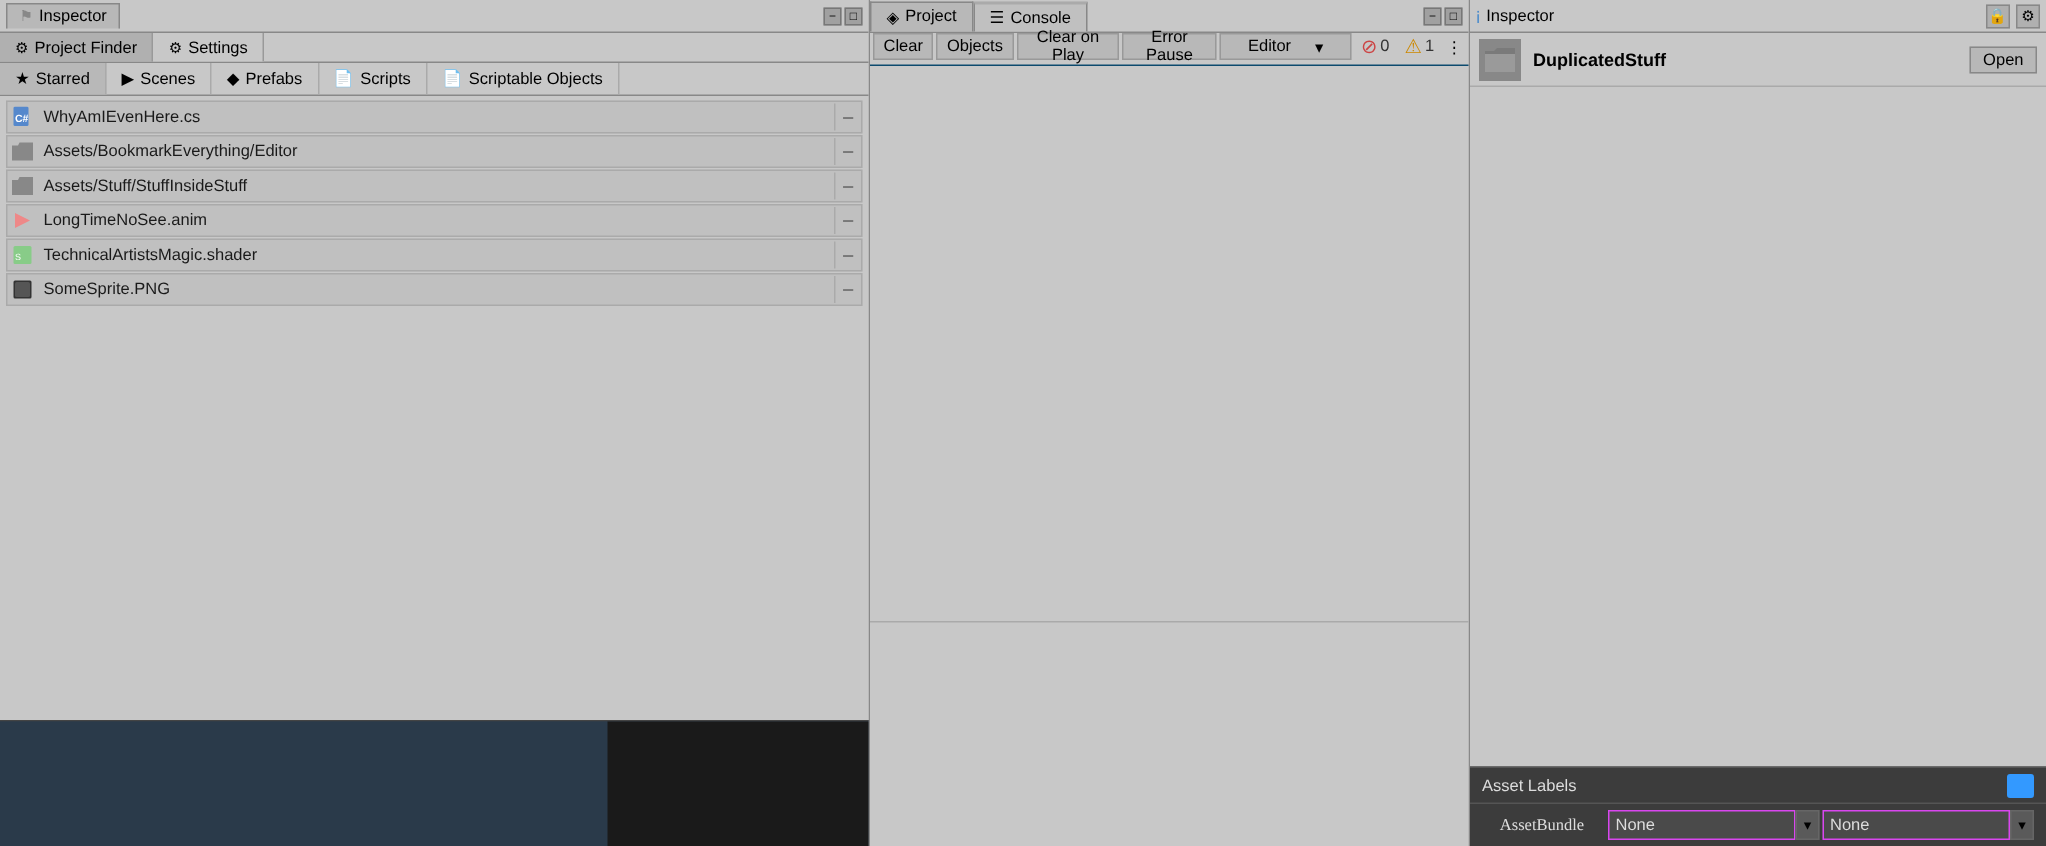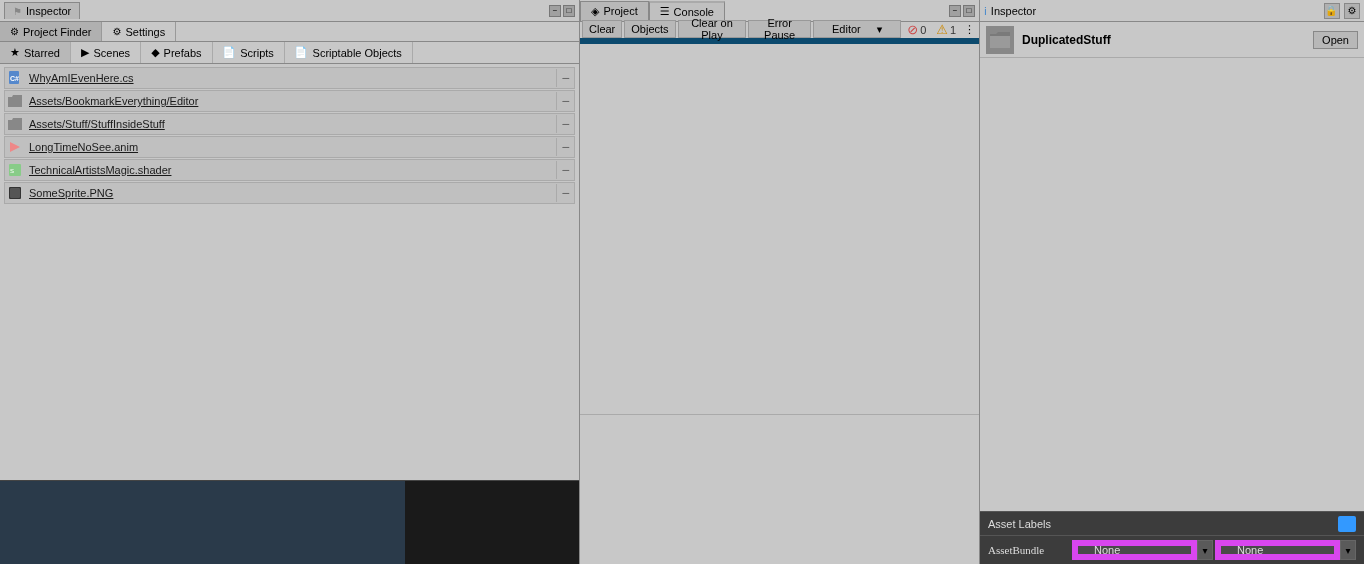--- a/index.html
+++ b/index.html
@@ -143,21 +143,20 @@
     }
 
     .bookmark-item-label {
       flex: 1;
       padding: 0 4px;
       font-size: 11px;
       color: #1a1a1a;
       white-space: nowrap;
       overflow: hidden;
       text-overflow: ellipsis;
-      text-decoration: underline;
     }
 
     .bookmark-item-remove {
       width: 18px;
       height: 18px;
       display: flex;
       align-items: center;
       justify-content: center;
       color: #666;
       font-size: 14px;
@@ -217,23 +216,23 @@
       height: 20px;
     }
 
     .console-tab.inactive {
       background: #b8b8b8;
     }
 
     .console-toolbar {
       display: flex;
       background: #c8c8c8;
-      border-bottom: 6px solid #0c4a6e;
+      border-bottom: 1px solid #0c4a6e;
       height: 22px;
-      align-items: flex-end;
+      align-items: flex-start;
       gap: 2px;
       padding: 0 2px;
     }
 
     .console-btn {
       padding: 1px 6px;
       background: #b8b8b8;
       border: 1px solid #999;
       font-size: 11px;
       cursor: pointer;
@@ -355,20 +354,21 @@
     }
 
     .inspector-content {
       flex: 1;
       background: #c8c8c8;
     }
 
     .inspector-bottom {
       background: #3c3c3c;
       border-top: 1px solid #555;
+      text-align: center;
     }
 
     .asset-labels-header {
       padding: 4px 8px;
       color: #ddd;
       font-size: 11px;
       border-bottom: 1px solid #555;
       height: 24px;
       display: flex;
       align-items: center;
@@ -385,24 +385,24 @@
     .asset-bundle-label {
       color: #ddd;
       font-size: 11px;
       width: 80px;
       font-family: Liberation Serif, serif;
     }
 
     .asset-bundle-select {
       flex: 1;
       background: #4a4a4a;
-      border: 6px solid #d946ef;
+      border: 1px solid #d946ef;
       color: #ddd;
       font-size: 11px;
-      padding: 1px 16px;
+      padding: 1px 4px;
       height: 20px;
       display: flex;
       align-items: center;
       justify-content: space-between;
       cursor: pointer;
     }
 
     .asset-bundle-arrow {
       width: 16px;
       height: 20px;

